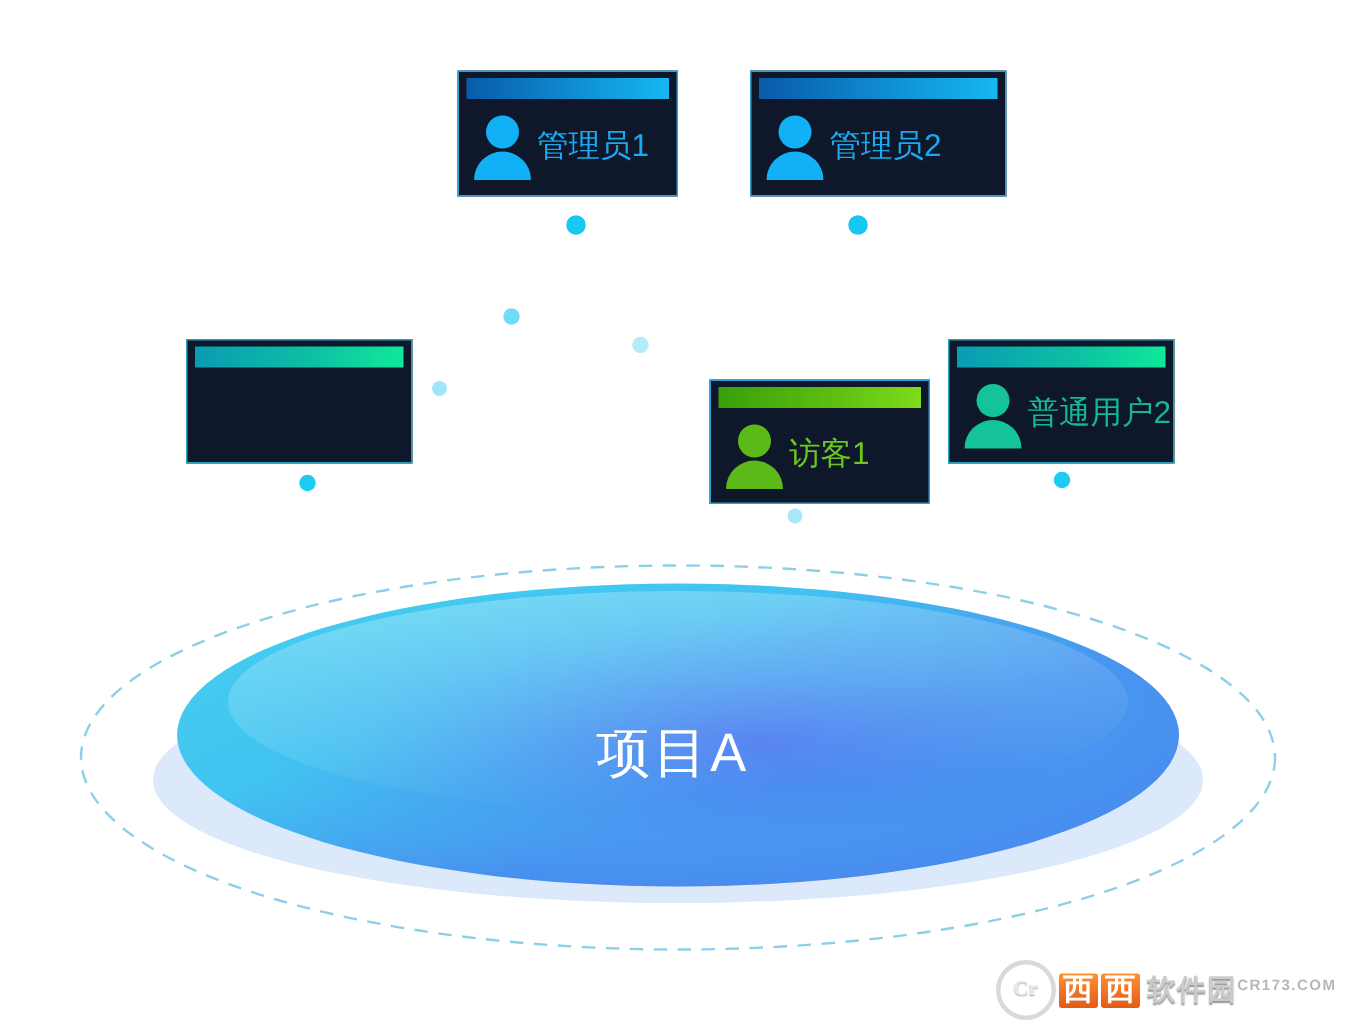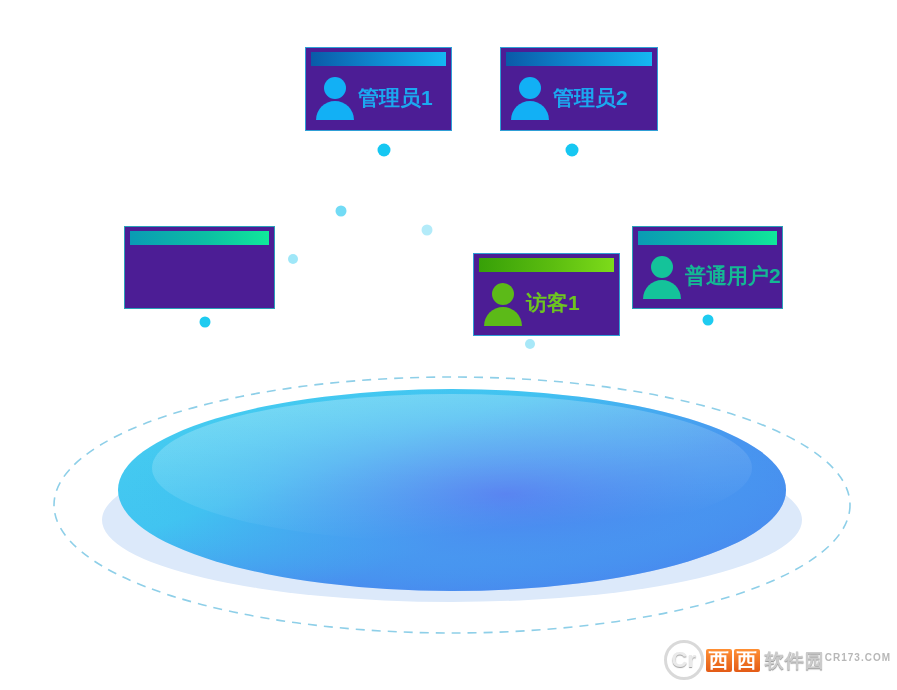--- a/index.html
+++ b/index.html
@@ -22,26 +22,25 @@
     left: 0;
     top: 0;
     width: 897px;
     height: 690px;
   }
 
   
   .card {
     position: absolute;
     box-sizing: border-box;
-    background: #4c1d95;
+    background: #0f172a;
     border: 1px solid #2aa8cf;
     display: flex;
     flex-direction: column;
     z-index: 30;
-    font-weight: bold;
   }
   .card-header {
     height: 14px;
     margin: 4px 5px 0 5px;
   }
   .card-body {
     flex: 1;
     display: flex;
     align-items: center;
     padding: 0 6px 2px 8px;
@@ -104,27 +103,28 @@
     z-index: 60;
     opacity: 0.95;
   }
   .wm-logo {
     width: 40px;
     height: 40px;
     border-radius: 50%;
     border: 3px solid #d8d8d8;
     box-sizing: border-box;
     color: #e9e9e9;
-    font-size: 22px;
+    font-size: 14px;
     font-weight: bold;
     display: flex;
     align-items: center;
     justify-content: center;
     text-shadow: 0 1px 1px #999;
     margin-right: 2px;
+    font-family: Liberation Serif, serif;
   }
   .wm-cn {
     display: flex;
     align-items: center;
   }
   .wm-box {
     background: linear-gradient(#ff8a2a, #e2530a);
     color: #ffffff;
     font-size: 20px;
     font-weight: bold;
@@ -237,33 +237,34 @@
           <line x1="614" x2="614" y1="282" y2="470" stroke="url(#lineFadeSoft)" stroke-width="1.8"></line>
           <circle cx="614" cy="282" r="5" fill="#a6e8f9"></circle>
         </g>
         <g opacity="1">
           <line x1="708" x2="708" y1="320" y2="500" stroke="url(#lineFadeSoft)" stroke-width="1.8"></line>
           <circle cx="708" cy="320" r="5.5" fill="#1ecbf0"></circle>
         </g>
       </g>
   </svg>
 
+  <div id="platform-label">项目A</div>
 
   <div id="card-layer">
       <div class="card admin" style="left: 305px; top: 47px; width: 147px; height: 84px;">
         <div class="card-header"></div>
         <div class="card-body">
           <svg class="person-icon" width="42" height="48" viewBox="0 0 42 48">
             <circle cx="21" cy="15" r="11" fill="#12b0f5"></circle>
             <path d="M2 47 A19 19 0 0 1 40 47 Z" fill="#12b0f5"></path>
           </svg>
           <span class="card-label">管理员1</span>
         </div>
       </div>
-      <div class="card admin" style="left: 500px; top: 47px; width: 158px; height: 84px;">
+      <div class="card admin" style="left: 500px; top: 47px; width: 171px; height: 84px;">
         <div class="card-header"></div>
         <div class="card-body">
           <svg class="person-icon" width="42" height="48" viewBox="0 0 42 48">
             <circle cx="21" cy="15" r="11" fill="#12b0f5"></circle>
             <path d="M2 47 A19 19 0 0 1 40 47 Z" fill="#12b0f5"></path>
           </svg>
           <span class="card-label">管理员2</span>
         </div>
       </div>
       <div class="card user" style="left: 124px; top: 226px; width: 151px; height: 83px;">

